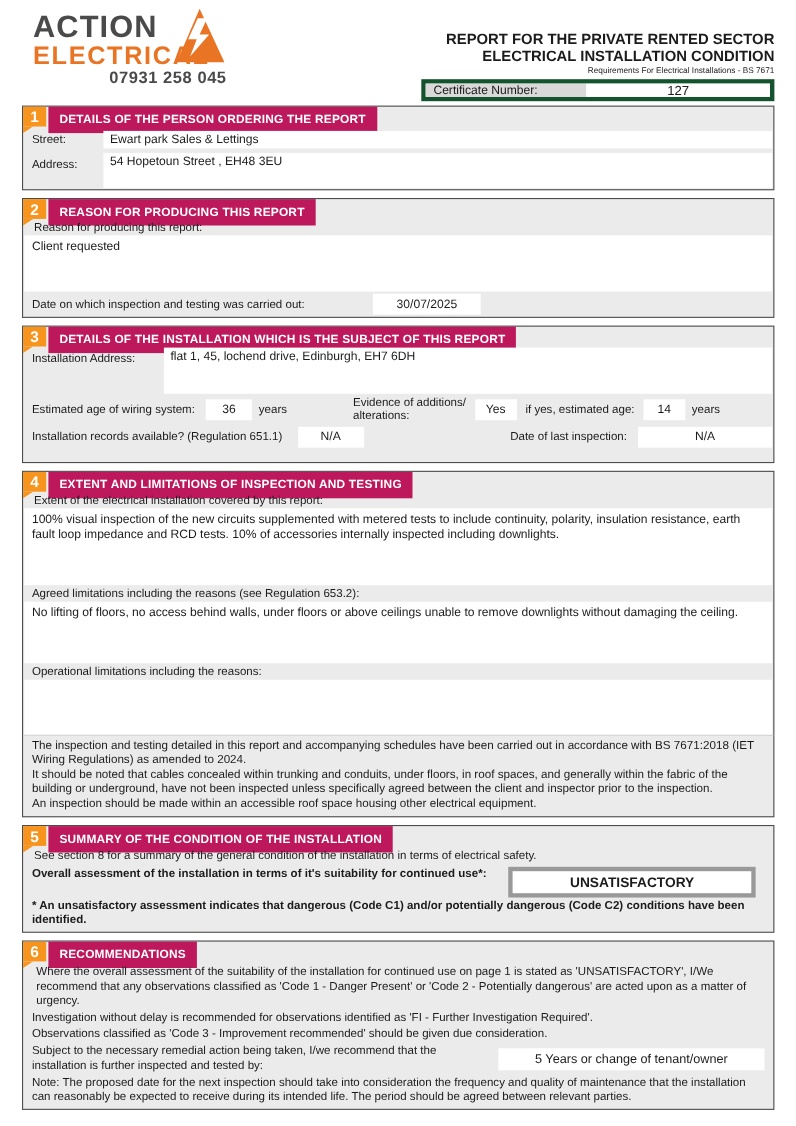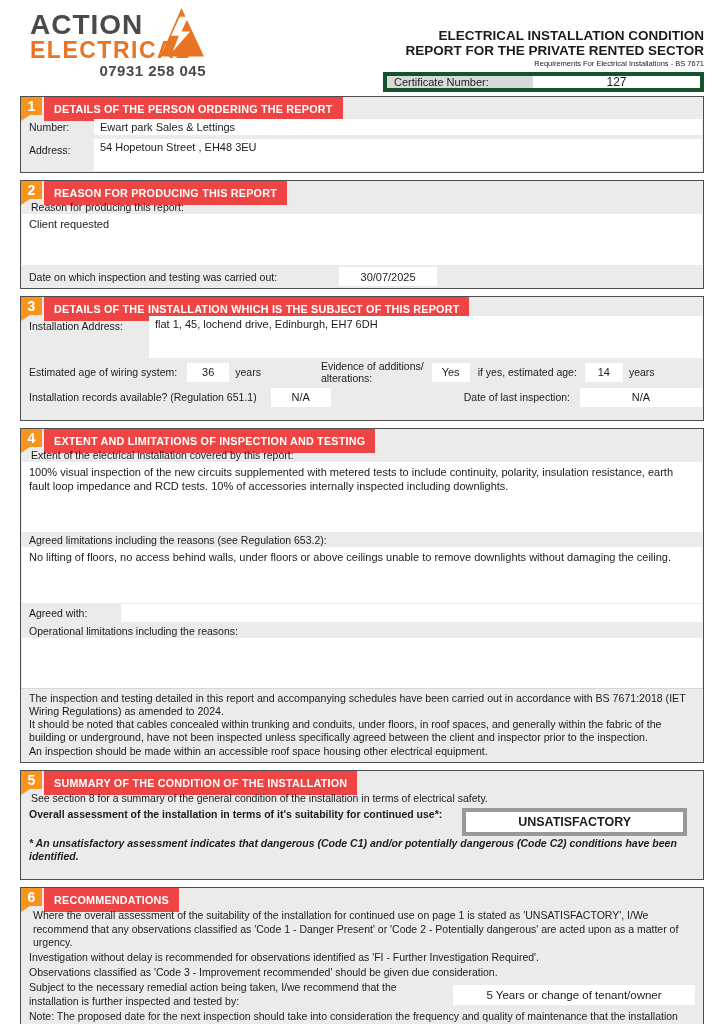--- a/index.html
+++ b/index.html
@@ -27,21 +27,21 @@
   .cert-label { background:#d9d9d9; width:146px; display:flex; align-items:center; padding-left:7px; font-size:11px; }
   .cert-value { flex:1; background:#fff; display:flex; align-items:center; justify-content:center; font-size:12px; }
 
   
   .section { margin:0 20px 7px 20px; border:1px solid #4d4d4d; background:#ebebeb; }
   .sec-header { display:flex; height:18px; }
   .sec-num { width:21px; background:#f7941d; color:#fff; font-weight:bold; font-size:14px;
              display:flex; align-items:center; justify-content:center; position:relative; z-index:2; }
   .sec-num::after { content:""; position:absolute; left:0; top:18px; width:0; height:0;
              border-top:6px solid #f7941d; border-right:9px solid transparent; }
-  .sec-title { background:#ef4444; margin-left:2px; color:#fff; font-weight:bold; font-size:10.8px;
+  .sec-title { background:#be185d; margin-left:2px; color:#fff; font-weight:bold; font-size:10.8px;
              padding:12px 10px; display:flex; align-items:center; letter-spacing:0.2px; white-space:nowrap; }
 
   .label-band { font-size:10.5px; padding:2px 8px 1px 8px; }
   .white-box  { background:#fff; margin:0 1px; padding:3px 7px; font-size:11px; line-height:1.3; }
 
   .kv-row { display:flex; font-size:10.5px; }
   .kv-label { padding-left:8px; }
   .kv-field { background:#fff; flex:1; margin-right:1px; padding:2px 6px; font-size:11px; }
 
   .field { background:#fff; text-align:center; font-size:11px; display:flex; align-items:center; justify-content:center; }
@@ -66,37 +66,37 @@
       <span class="logo-a-icon">
         <svg width="64" height="52" viewBox="0 0 64 60">
           <polygon points="36,0 62,56 12,56" fill="#e87424"></polygon>
           <polygon points="34,10 44,10 36,27 46,27 26,50 33,32 24,32" fill="#ffffff"></polygon>
         </svg>
       </span>
       <div class="logo-electrical">ELECTRICAL</div>
       <div class="logo-phone">07931 258 045</div>
     </div>
     <div class="title-block">
+      <div class="title-line">REPORT FOR THE PRIVATE RENTED SECTOR</div>
       <div class="title-line">ELECTRICAL INSTALLATION CONDITION</div>
-      <div class="title-line">REPORT FOR THE PRIVATE RENTED SECTOR</div>
       <div class="subtitle">Requirements For Electrical Installations - BS 7671</div>
       <div class="cert-box">
         <div class="cert-label">Certificate Number:</div>
         <div class="cert-value">127</div>
       </div>
     </div>
   </div>
 
   <div class="section">
     <div class="sec-header">
       <div class="sec-num">1</div>
       <div class="sec-title">DETAILS OF THE PERSON ORDERING THE REPORT</div>
     </div>
     <div class="kv-row" style="height:22px; align-items:center; margin-top:1px;">
-      <div class="kv-label" style="width:73px;">Number:</div>
+      <div class="kv-label" style="width:73px;">Street:</div>
       <div class="kv-field">Ewart park Sales &amp; Lettings</div>
     </div>
     <div class="kv-row" style="height:32px; margin:1px 0;">
       <div class="kv-label" style="width:73px; padding-top:5px;">Address:</div>
       <div class="kv-field">54 Hopetoun Street , EH48 3EU</div>
     </div>
   </div>
 
   <div class="section">
     <div class="sec-header">
@@ -143,44 +143,40 @@
 
   <div class="section">
     <div class="sec-header">
       <div class="sec-num">4</div>
       <div class="sec-title">EXTENT AND LIMITATIONS OF INSPECTION AND TESTING</div>
     </div>
     <div class="label-band" style="padding-left:10px;">Extent of the electrical installation covered by this report:</div>
     <div class="white-box" style="height:70px;">100% visual inspection of the new circuits  supplemented with metered tests to include continuity, polarity, insulation resistance, earth fault loop impedance and RCD tests. 10% of accessories internally inspected including downlights.</div>
     <div class="label-band">Agreed limitations including the reasons (see Regulation 653.2):</div>
     <div class="white-box" style="height:56px;">No lifting of floors, no access behind walls, under floors or above ceilings unable to remove downlights without damaging the ceiling.</div>
-    <div class="kv-row" style="height:20px; align-items:center;">
-      <div class="kv-label" style="width:100px;">Agreed with:</div>
-      <div class="kv-field" style="height:18px;"></div>
-    </div>
     <div class="label-band">Operational limitations including the reasons:</div>
     <div class="white-box" style="height:50px;"></div>
     <div class="gray-note">
       <p>The inspection and testing detailed in this report and accompanying schedules have been carried out in accordance with BS 7671:2018 (IET Wiring Regulations) as amended to 2024.</p>
       <p>It should be noted that cables concealed within trunking and conduits, under floors, in roof spaces, and generally within the fabric of the building or underground, have not been inspected unless specifically agreed between the client and inspector prior to the inspection.</p>
       <p>An inspection should be made within an accessible roof space housing other electrical equipment.</p>
     </div>
   </div>
 
   <div class="section">
     <div class="sec-header">
       <div class="sec-num">5</div>
       <div class="sec-title">SUMMARY OF THE CONDITION OF THE INSTALLATION</div>
     </div>
     <div class="para" style="padding-left:10px; padding-top:3px;">See section 8 for a summary of the general condition of the installation in terms of electrical safety.</div>
     <div style="display:flex; padding:2px 8px 0 8px;">
       <div class="para bold" style="padding:0; width:440px; line-height:1.3;">Overall assessment of the installation in terms of it's suitability for continued use*:</div>
       <div class="assess-box" style="margin-left:auto; margin-right:8px;">UNSATISFACTORY</div>
     </div>
-    <div class="para bold" style="padding-bottom:16px;font-style:italic;">* An unsatisfactory assessment indicates that dangerous (Code C1) and/or potentially dangerous (Code C2) conditions have been identified.</div>
+    <div class="para bold" style="padding-bottom:4px;">* An unsatisfactory assessment indicates that dangerous (Code C1) and/or potentially dangerous (Code C2) conditions have been identified.</div>
   </div>
 
   <div class="section">
     <div class="sec-header">
       <div class="sec-num">6</div>
       <div class="sec-title">RECOMMENDATIONS</div>
     </div>
     <p class="para" style="padding-left:12px; text-indent:0; margin-top:2px;">Where the overall assessment of the suitability of the installation for continued use on page 1 is stated as 'UNSATISFACTORY', I/We recommend that any observations classified as 'Code 1 - Danger Present' or 'Code 2 - Potentially dangerous' are acted upon as a matter of urgency.</p>
     <p class="para">Investigation without delay is recommended for observations identified as 'FI - Further Investigation Required'.</p>
     <p class="para">Observations classified as 'Code 3 - Improvement recommended' should be given due consideration.</p>

